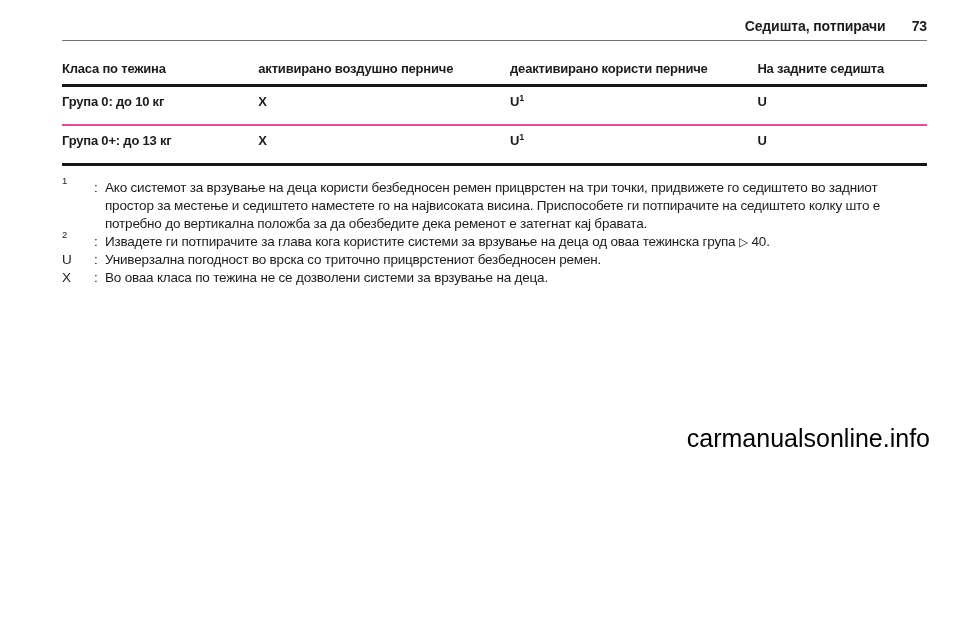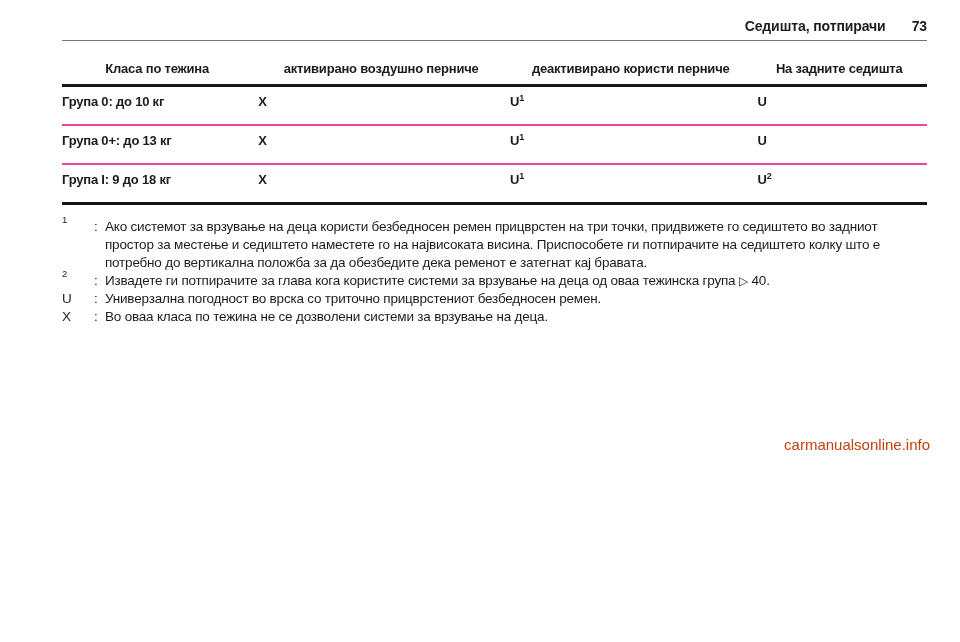--- a/index.html
+++ b/index.html
@@ -58,21 +58,21 @@
   col.c1 { width: 22.7%; }
   col.c2 { width: 29.1%; }
   col.c3 { width: 28.6%; }
   col.c4 { width: 19.6%; }
   tr.group-row td {
     padding: 0 0 10px 0;
     vertical-align: top;
     line-height: 14px;
   }
   tr.cols-row th {
-    text-align: center;
+    text-align: left;
     font-weight: bold;
     vertical-align: bottom;
     padding: 0 6px 8px 0;
     border-bottom: 3px solid #171717;
     line-height: 15px;
   }
   tbody td {
     height: 30px;
     vertical-align: top;
     padding: 7px 6px 0 0;
@@ -100,22 +100,22 @@
   .fn-colon { width: 11px; flex: 0 0 11px; }
   .fn-text { flex: 1; max-width: 780px; }
   .fn-text.oneline { white-space: nowrap; max-width: none; }
   .ref-arrow { font-size: 12px; }
 
   
   .watermark {
     position: absolute;
     right: 30px;
     bottom: 13px;
-    font-size: 15px;
-    color: #c2410c;
+    font-size: 25px;
+    color: #000000;
     letter-spacing: 0;
   }
 </style>
 </head>
 <body>
 
 <div class="page">
   <div class="content">
 
     <div class="page-header">
@@ -146,26 +146,20 @@
           <td><span>X</span><sup class="cell-sup"></sup></td>
           <td><span>U</span><sup class="cell-sup">1</sup></td>
           <td><span>U</span><sup class="cell-sup"></sup></td>
         </tr>
         <tr>
           <td>Група 0+: до 13 кг</td>
           <td><span>X</span><sup class="cell-sup"></sup></td>
           <td><span>U</span><sup class="cell-sup">1</sup></td>
           <td><span>U</span><sup class="cell-sup"></sup></td>
         </tr>
-        <tr>
-          <td>Група I: 9 до 18 кг</td>
-          <td><span>X</span><sup class="cell-sup"></sup></td>
-          <td><span>U</span><sup class="cell-sup">1</sup></td>
-          <td><span>U</span><sup class="cell-sup">2</sup></td>
-        </tr>
       </tbody>
     </table>
 
     <div class="footnotes">
       <div class="fn">
         <span class="fn-marker supstyle">1</span>
         <span class="fn-colon">:</span>
         <span class="fn-text">Ако системот за врзување на деца користи безбедносен ремен прицврстен на три точки, придвижете го седиштето во задниот простор за местење и седиштето наместете го на највисоката висина. Приспособете ги потпирачите на седиштето колку што е потребно до вертикална положба за да обезбедите дека ременот е затегнат кај бравата.</span>
       </div>
       <div class="fn">

